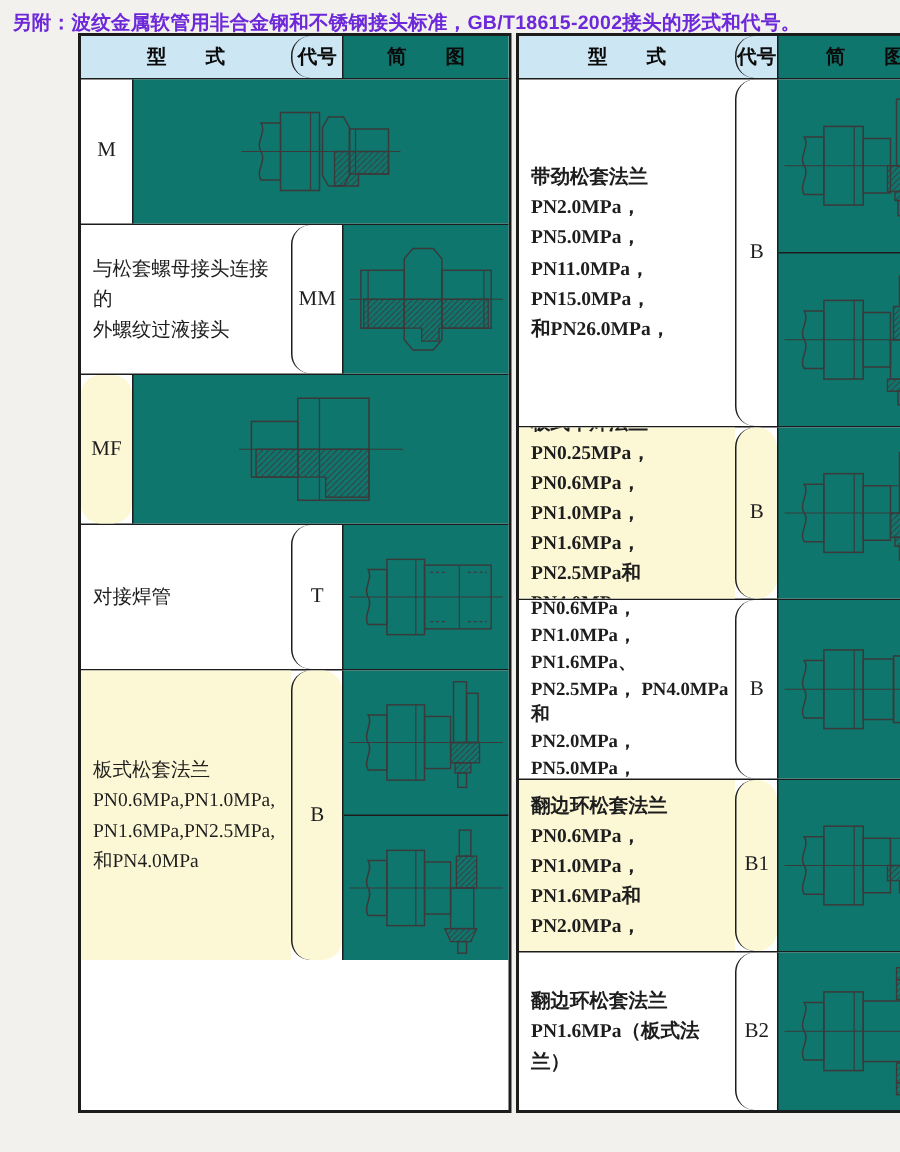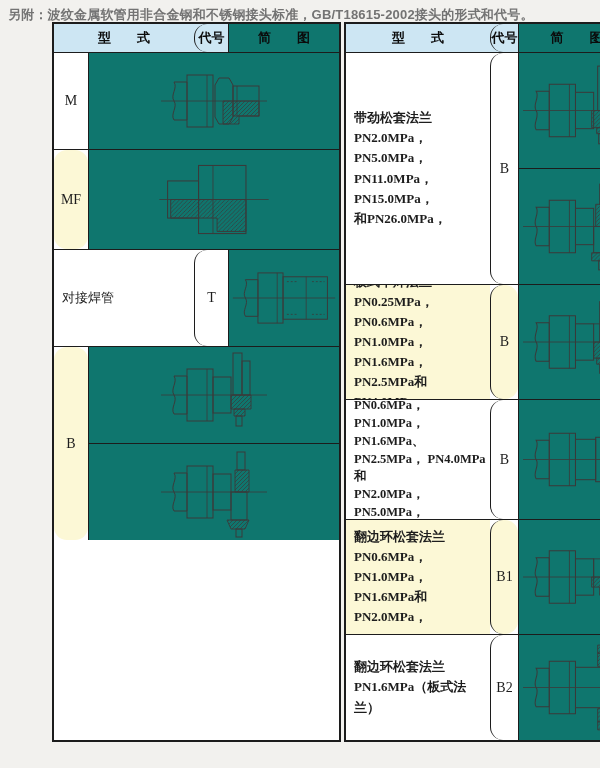--- a/index.html
+++ b/index.html
@@ -4,21 +4,21 @@
 <style>
   html,body{margin:0;padding:0;}
   body{
     width:600px;height:768px;
     background:var(--page-bg,#f2f1ee);
     font-family:"Liberation Sans","DejaVu Sans",sans-serif;
     color:#111;position:relative;overflow:hidden;
   }
   .title{
     position:absolute;left:8px;top:6px;width:586px;
-    font-size:13px;font-weight:bold;letter-spacing:.2px;color:#737373;
+    font-size:13px;font-weight:bold;letter-spacing:.2px;color:#6d28d9;
   }
   .tables{position:absolute;left:8px;top:22px;display:flex;gap:3px;margin-left:44px;}
   .tbl{border:2px solid var(--border,#1c1c1c);background:#fff;box-sizing:border-box;}
   .tbl-left{width:289px;}
   .tbl-right{width:292px;}
   .row{display:flex;box-sizing:border-box;}
   .row + .row{border-top:1px solid var(--border,#1c1c1c);}
   .cell{box-sizing:border-box;overflow:hidden;}
   .cell + .cell{border-left:1px solid var(--border,#1c1c1c);}
   .c-type{display:flex;align-items:center;padding:4px 3px 4px 8px;
@@ -72,20 +72,43 @@
               <rect x="76" y="33" width="26" height="30" fill="none" stroke="#3a3a3a" stroke-width="1"></rect>
               <line x1="80" y1="33" x2="80" y2="63" stroke="#3a3a3a" stroke-width="0.8"></line>
               <polygon points="66,48 102,48 102,63 82,63 82,71 66,71" fill="url(#h0)" stroke="#3a3a3a" stroke-width="0.9"></polygon>
               <line x1="4" y1="48" x2="110" y2="48" stroke="#3a3a3a" stroke-width="0.8"></line>
             </svg>
           </div>
         </div>
     </div>
 
 
+    <div class="row" style="height:100px">
+      <div class="cell c-type">与松套螺母接头连接的
+外螺纹过液接头</div>
+      <div class="cell c-code">MM</div>
+      <div class="cell c-diag">
+          <div class="diag">
+            <svg viewBox="0 0 114 96" preserveAspectRatio="xMidYMid meet">
+              <defs>
+                <pattern id="h2" patternUnits="userSpaceOnUse" width="4" height="4">
+                  <path d="M0,4 l4,-4" stroke="#3a3a3a" stroke-width="0.7"></path>
+                </pattern>
+              </defs>
+              <rect x="12" y="28" width="30" height="40" fill="none" stroke="#3a3a3a" stroke-width="1"></rect>
+              <line x1="17" y1="28" x2="17" y2="68" stroke="#3a3a3a" stroke-width="0.8"></line>
+              <polygon points="42,20 48,13 62,13 68,20 68,76 62,83 48,83 42,76" fill="none" stroke="#3a3a3a"></polygon>
+              <rect x="68" y="28" width="34" height="40" fill="none" stroke="#3a3a3a" stroke-width="1"></rect>
+              <line x1="97" y1="28" x2="97" y2="68" stroke="#3a3a3a" stroke-width="0.8"></line>
+              <polygon points="14,48 100,48 100,68 66,68 66,77 54,77 54,68 14,68" fill="url(#h2)" stroke="#3a3a3a" stroke-width="0.9"></polygon>
+              <line x1="4" y1="48" x2="110" y2="48" stroke="#3a3a3a" stroke-width="0.8"></line>
+            </svg>
+          </div>
+        </div>
+    </div>
 
     <div class="row hl" style="height:100px">
       <div class="cell c-code">MF</div>
       <div class="cell c-diag">
           <div class="diag">
             <svg viewBox="0 0 114 96" preserveAspectRatio="xMidYMid meet">
               <defs>
                 <pattern id="h3" patternUnits="userSpaceOnUse" width="4" height="4">
                   <path d="M0,4 l4,-4" stroke="#3a3a3a" stroke-width="0.7"></path>
                 </pattern>
@@ -121,20 +144,24 @@
               <line x1="60" y1="65" x2="72" y2="65" stroke="#3a3a3a" stroke-width="0.8" stroke-dasharray="2,2"></line>
               <line x1="86" y1="31" x2="99" y2="31" stroke="#3a3a3a" stroke-width="0.8" stroke-dasharray="2,2"></line>
               <line x1="86" y1="65" x2="99" y2="65" stroke="#3a3a3a" stroke-width="0.8" stroke-dasharray="2,2"></line>
               <line x1="4" y1="48" x2="110" y2="48" stroke="#3a3a3a" stroke-width="0.8"></line>
             </svg>
           </div>
         </div>
     </div>
 
     <div class="row hl" style="height:194px">
+      <div class="cell c-type">板式松套法兰
+PN0.6MPa,PN1.0MPa,
+PN1.6MPa,PN2.5MPa,
+和PN4.0MPa</div>
       <div class="cell c-code">B</div>
       <div class="cell c-diag">
         <div class="diag">
             <svg viewBox="0 0 114 96" preserveAspectRatio="xMidYMid meet">
               <defs>
                 <pattern id="h5" patternUnits="userSpaceOnUse" width="4" height="4">
                   <path d="M0,4 l4,-4" stroke="#3a3a3a" stroke-width="0.7"></path>
                 </pattern>
               </defs>
               <path d="M30,29 H17 C21,35 13,42 17,48 C21,54 13,61 17,67 H30" fill="none" stroke="#3a3a3a" stroke-width="1"></path>

